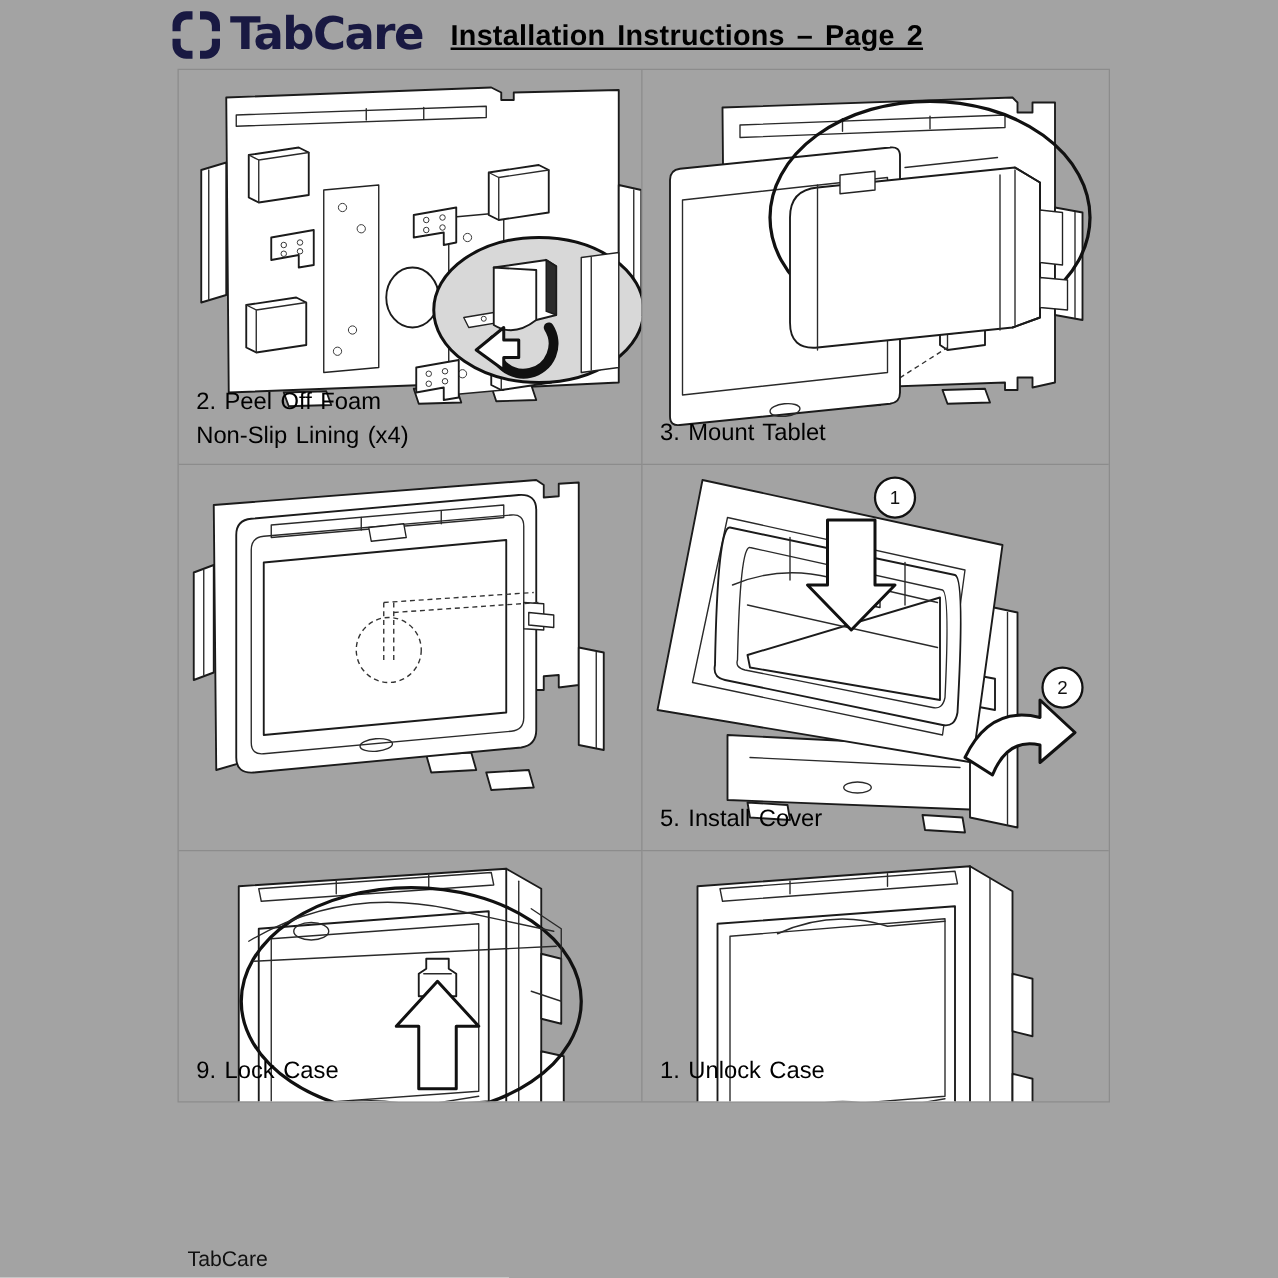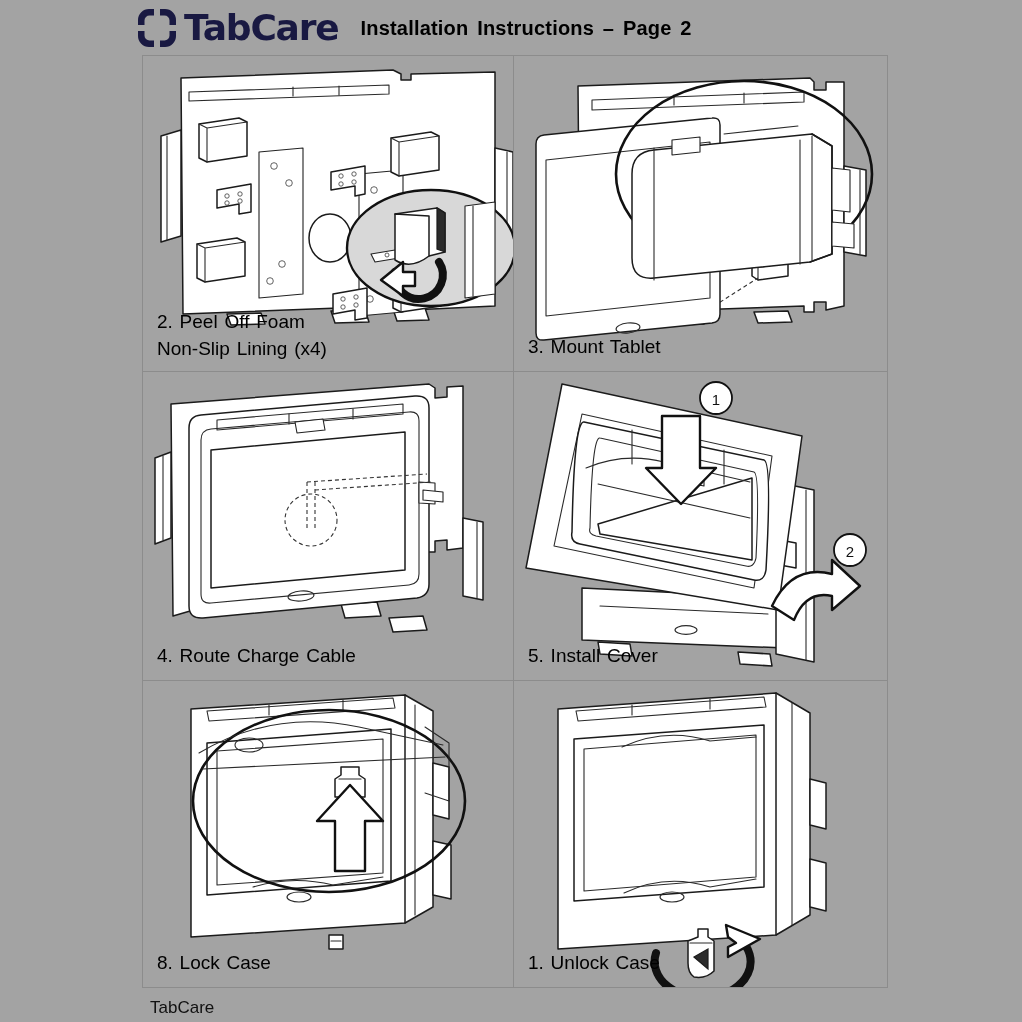--- a/index.html
+++ b/index.html
@@ -45,35 +45,36 @@
     font-size: 36px;
     font-weight: bold;
     letter-spacing: -1.2px;
     color: #191942;
     line-height: 1;
     margin-right: 22px;
     white-space: nowrap;
   }
   .doc-title {
     font-family: "Liberation Sans", sans-serif;
-    font-size: 20px;
+    font-size: 23px;
     font-weight: bold;
     color: #000000;
     white-space: nowrap;
     letter-spacing: 0.2px;
     word-spacing: 3px;
+    text-decoration: underline;
   }
 
   
   .grid {
     position: absolute;
     left: 142px;
     top: 55px;
     width: 746px;
-    height: 933px;
+    height: 827px;
     border: 1.4px solid #8c8c8c;
     box-sizing: border-box;
     display: grid;
     grid-template-columns: 371px 1fr;
     grid-template-rows: 316px 309px 1fr;
   }
   .cell {
     position: relative;
     overflow: hidden;
     box-sizing: border-box;
@@ -333,21 +334,20 @@
 
           <g>
             <path class="dash" d="M164 110 L164 158"></path>
             <path class="dash" d="M172 110 L172 158"></path>
             <path class="dash" d="M164 110 L284 102"></path>
             <path class="dash" d="M172 118 L288 110"></path>
             <circle class="dash" cx="168" cy="148" r="26"></circle>
           </g>
         </svg>
       </div>
-      <div class="caption">4. Route Charge Cable</div>
     </div>
 
     <div class="cell col2 row2">
       <div class="art">
         <svg width="375" height="309" viewBox="0 0 375 309">
 
           <g>
             <path class="fw" d="M68 216 L268 226 L272 232 L272 276 L68 268 Z"></path>
             <path class="ln-thin" d="M86 234 L254 242"></path>
             <ellipse class="ln-thin" cx="172" cy="258" rx="11" ry="4.4"></ellipse>
@@ -424,21 +424,21 @@
             <path class="ln-thin" d="M282 46 L306 62 L306 120 L282 112"></path>
             <ellipse class="ln-thin" cx="106" cy="64" rx="14" ry="7"></ellipse>
 
             <path class="fw" d="M198 86 L216 86 L216 94 L222 98 L222 116 L192 116 L192 98 L198 94 Z"></path>
             <path class="ln-thin" d="M196 98 L218 98"></path>
 
             <path class="arrow-w" d="M192 190 L192 140 L174 140 L207 104 L240 140 L222 140 L222 190 Z"></path>
           </g>
         </svg>
       </div>
-      <div class="caption">8. Lock Case</div>
+      <div class="caption">9. Lock Case</div>
     </div>
 
     <div class="cell col2 row3">
       <div class="art">
         <svg width="375" height="306" viewBox="0 0 375 306">
 
           <g>
             <path class="fw" d="M44 28 L262 12 L296 32 L296 234 L262 254 L44 268 Z"></path>
             <path class="ln" d="M262 12 L262 254"></path>
             <path class="ln-thin" d="M278 22 L278 244"></path>

